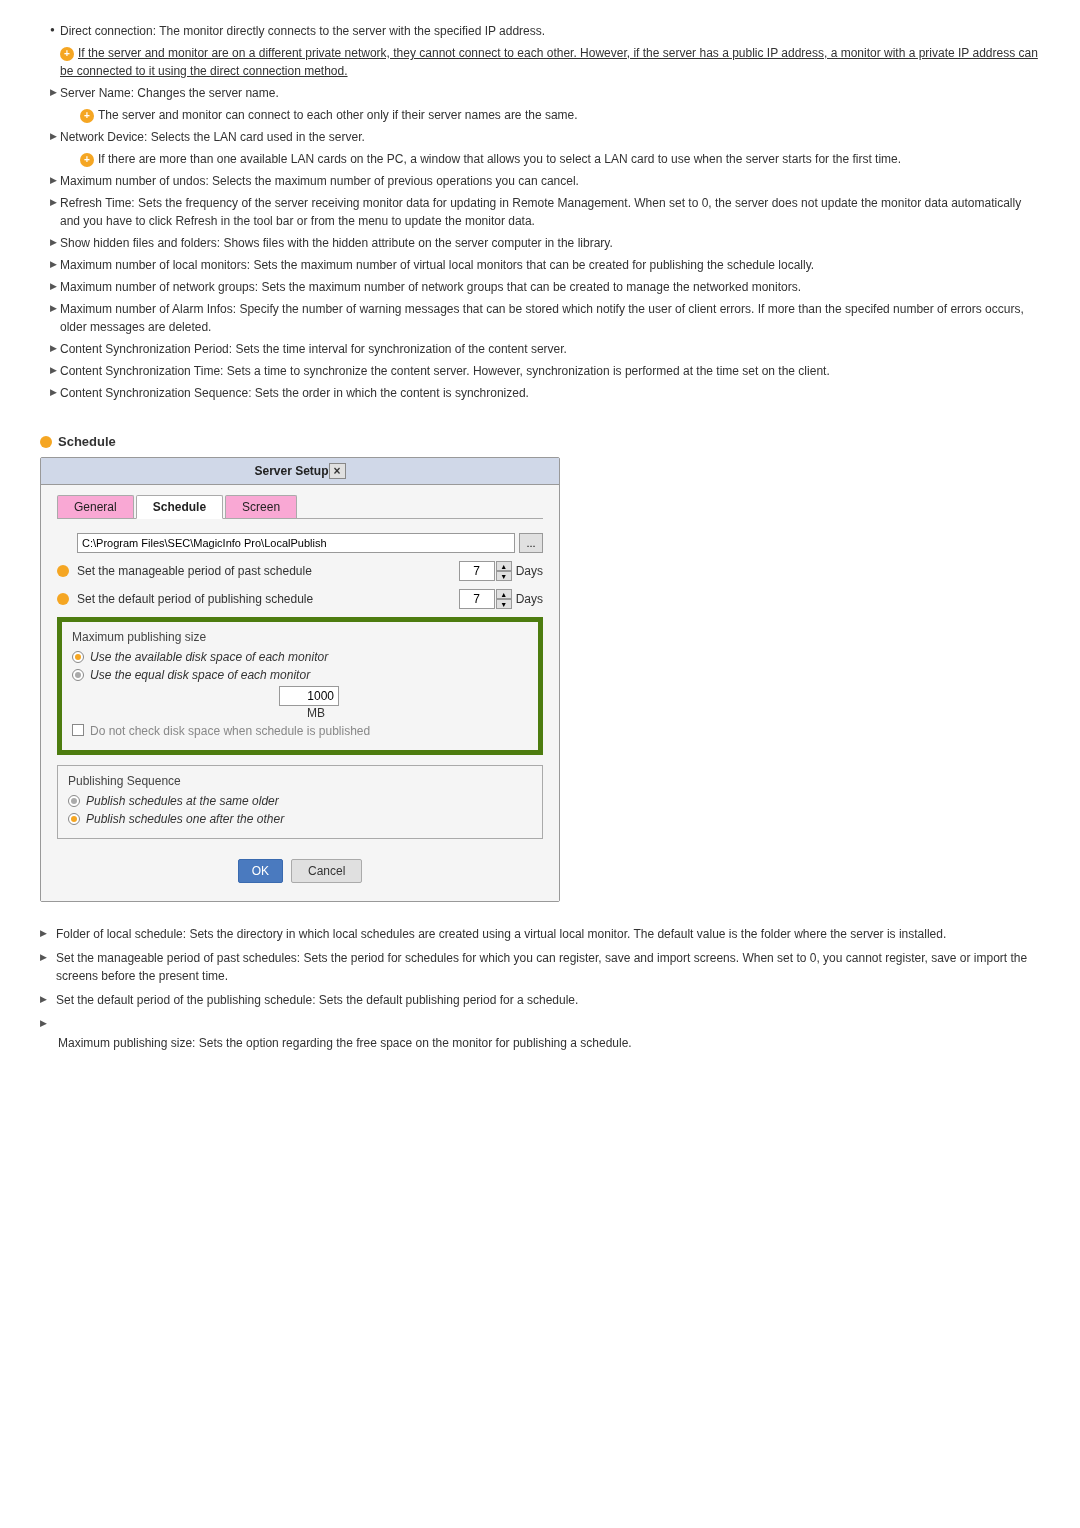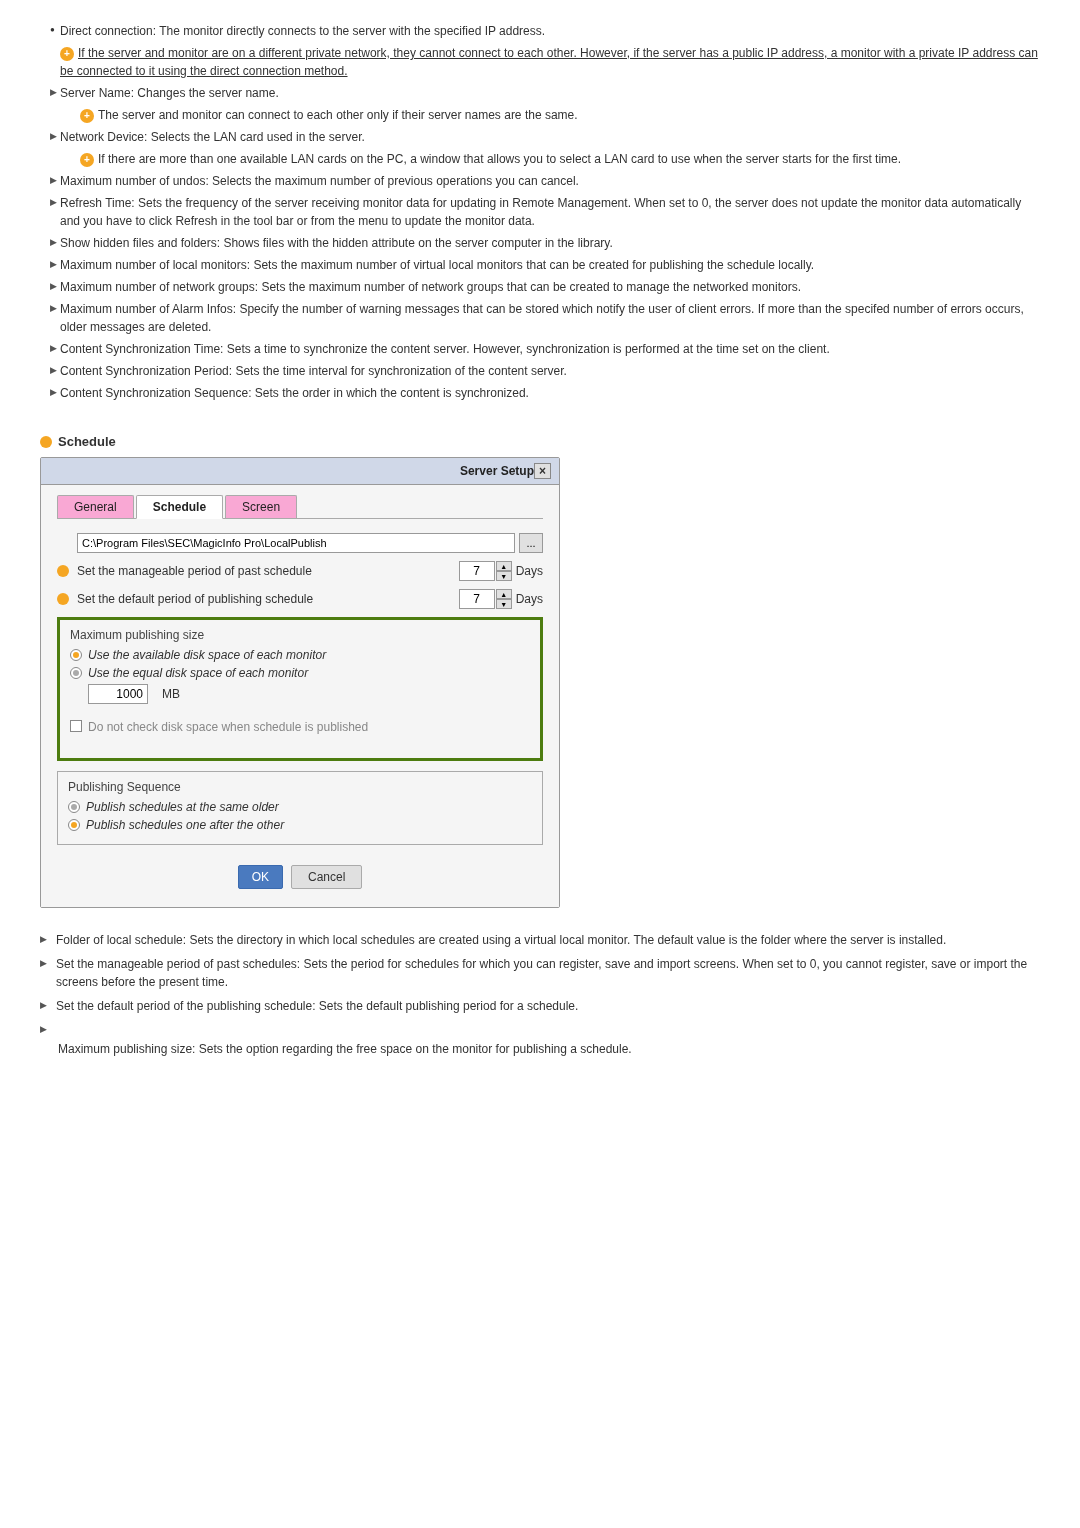--- a/index.html
+++ b/index.html
@@ -97,21 +97,21 @@
       margin-bottom: 20px;
     }
     .dialog-titlebar {
       background: #d0d8e8;
       padding: 5px 8px;
       font-size: 12px;
       font-weight: bold;
       color: #222;
       display: flex;
       align-items: center;
-      justify-content: flex-end;
+      justify-content: center;
       border-bottom: 1px solid #999;
     }
     .dialog-close {
       font-size: 12px;
       font-weight: bold;
       cursor: pointer;
       color: #333;
       border: 1px solid #888;
       background: #e0e0e0;
       padding: 1px 4px;
@@ -223,21 +223,21 @@
       font-size: 11px;
       cursor: pointer;
       display: flex;
       align-items: center;
       justify-content: center;
       margin-left: 4px;
     }
 
     
     .group-box {
-      border: 3px solid #4d7c0f;
+      border: 5px solid #4d7c0f;
       padding: 8px 10px;
       margin-bottom: 10px;
       background: #f5f5f5;
     }
     .group-box-title {
       font-size: 12px;
       color: #444;
       margin-bottom: 6px;
     }
     .radio-row {
@@ -273,39 +273,40 @@
       border-radius: 50%;
     }
     .radio-label {
       font-size: 12px;
       color: #333;
     }
     .mb-input-row {
       display: flex;
       align-items: center;
       margin: 4px 0 4px 18px;
+      flex-direction: column;
     }
     .mb-input {
       width: 60px;
       height: 20px;
       border: 1px solid #999;
       text-align: right;
       font-size: 12px;
       padding: 0 4px;
       background: white;
     }
     .mb-label {
       font-size: 12px;
       margin-left: 14px;
       color: #333;
     }
     .checkbox-row {
       display: flex;
       align-items: flex-start;
-      margin: 16px 0;
+      margin: 4px 0;
     }
     .checkbox {
       width: 12px;
       height: 12px;
       border: 1px solid #888;
       background: white;
       margin-right: 6px;
       flex-shrink: 0;
     }
     .checkbox-label {
@@ -422,25 +423,25 @@
 
     <li class="bullet-item-arrow">
       <span>Maximum number of network groups: Sets the maximum number of network groups that can be created to manage the networked monitors.</span>
     </li>
 
     <li class="bullet-item-arrow">
       <span>Maximum number of Alarm Infos: Specify the number of warning messages that can be stored which notify the user of client errors. If more than the specifed number of errors occurs, older messages are deleted.</span>
     </li>
 
     <li class="bullet-item-arrow">
+      <span>Content Synchronization Period: Sets the time interval for synchronization of the content server.</span>
+    </li>
+
+    <li class="bullet-item-arrow">
       <span>Content Synchronization Time: Sets a time to synchronize the content server. However, synchronization is performed at the time set on the client.</span>
-    </li>
-
-    <li class="bullet-item-arrow">
-      <span>Content Synchronization Period: Sets the time interval for synchronization of the content server.</span>
     </li>
 
     <li class="bullet-item-arrow">
       <span>Content Synchronization Sequence: Sets the order in which the content is synchronized.</span>
     </li>
 
   </ul>
 </div>
 
 <div class="schedule-section">

